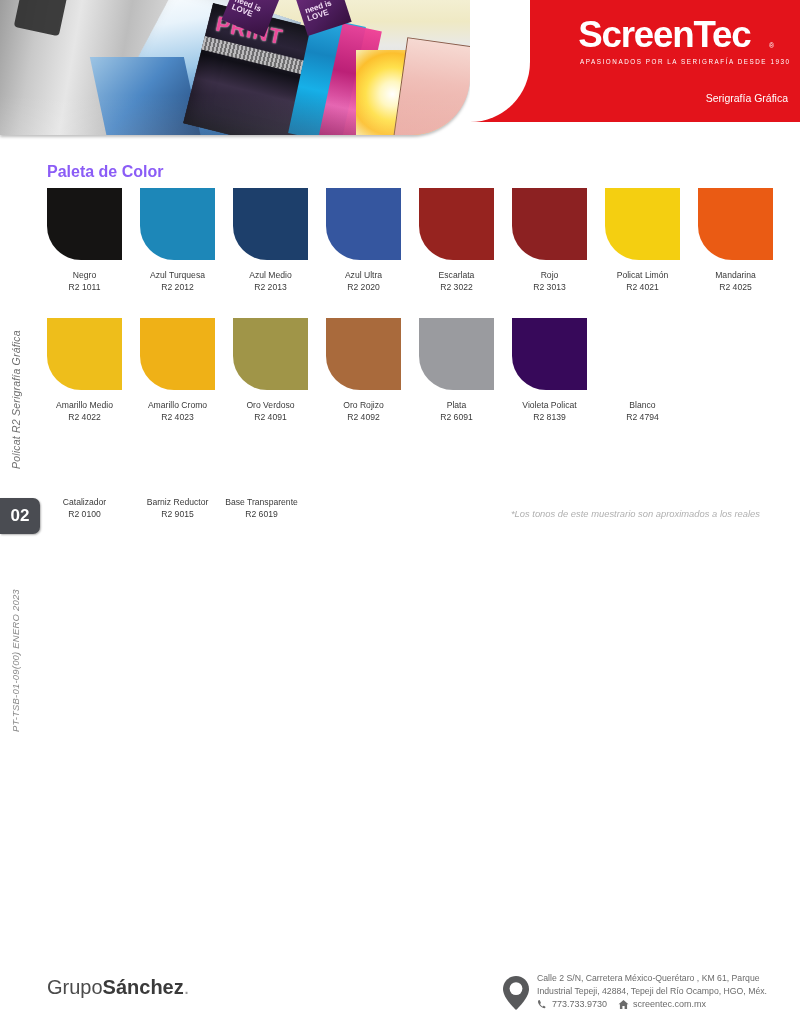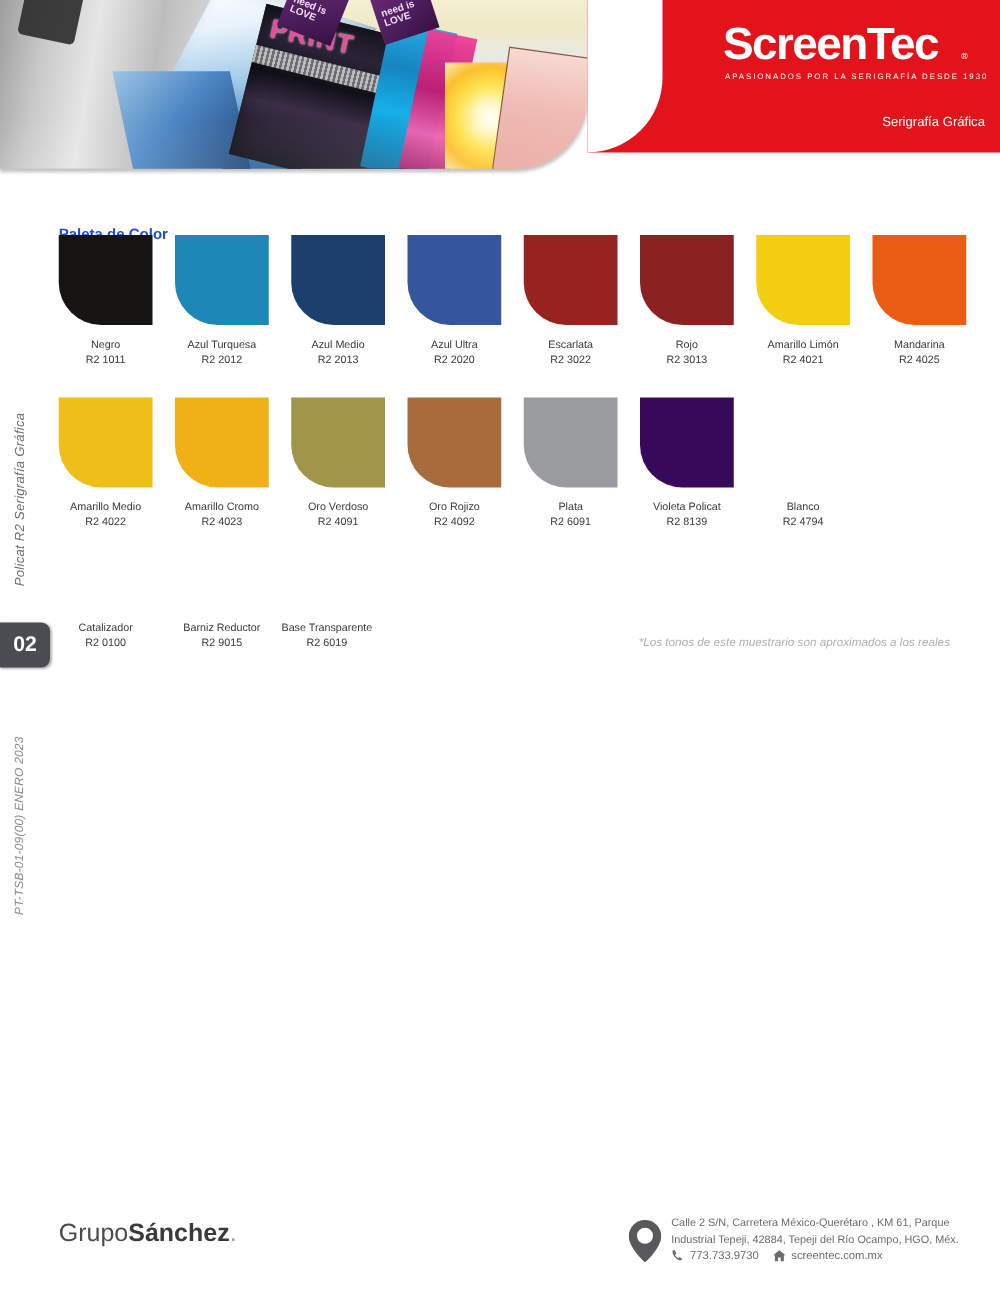--- a/index.html
+++ b/index.html
@@ -143,22 +143,22 @@
   }
   #spine-bottom{
     position:absolute;left:10px;top:552px;width:16px;height:180px;
     writing-mode:vertical-rl;transform:rotate(180deg);
     font-style:italic;font-size:9.5px;color:#8a8a8a;letter-spacing:.2px;
     white-space:nowrap;
   }
 
   
   #palette-title{
-    position:absolute;left:47px;top:180px;
-    font-size:12px;font-weight:bold;color:#1d4ed8;
+    position:absolute;left:47px;top:163px;
+    font-size:16px;font-weight:bold;color:#8b5cf6;
   }
   .swatch-row{position:absolute;left:47px;display:flex;gap:18px;}
   #row1{top:188px;justify-content:space-between;}
   #row2{top:318px;}
   #row3{top:450px;margin-top:47px;}
 
   .swatch-cell{width:75px;}
   .swatch-chip{
     width:75px;height:72px;
     border-bottom-left-radius:34px;
@@ -269,21 +269,21 @@
       <div class="swatch-name">Escarlata</div>
       <div class="swatch-code">R2 3022</div>
     </div>
     <div class="swatch-cell">
       <div class="swatch-chip" style="background: rgb(140, 33, 34);"></div>
       <div class="swatch-name">Rojo</div>
       <div class="swatch-code">R2 3013</div>
     </div>
     <div class="swatch-cell">
       <div class="swatch-chip" style="background: rgb(244, 207, 17);"></div>
-      <div class="swatch-name">Amarillo Limón</div>
+      <div class="swatch-name">Policat Limón</div>
       <div class="swatch-code">R2 4021</div>
     </div>
     <div class="swatch-cell">
       <div class="swatch-chip" style="background: rgb(234, 91, 20);"></div>
       <div class="swatch-name">Mandarina</div>
       <div class="swatch-code">R2 4025</div>
     </div>
   </div>
 <div class="swatch-row" id="row2">
     <div class="swatch-cell">

